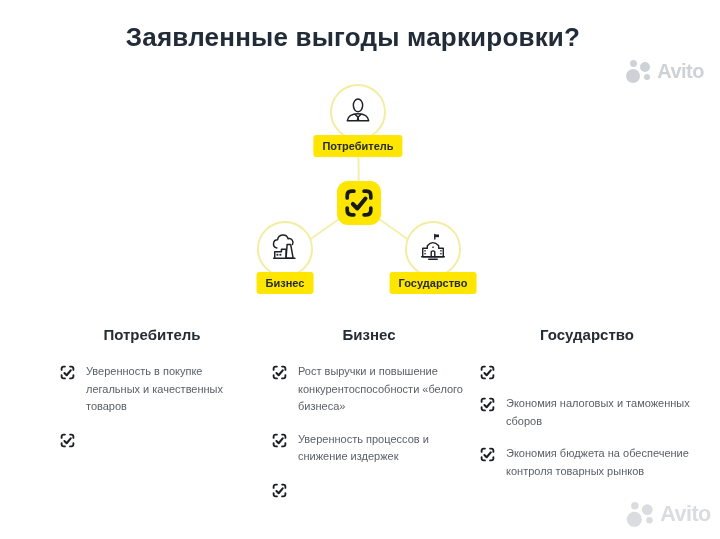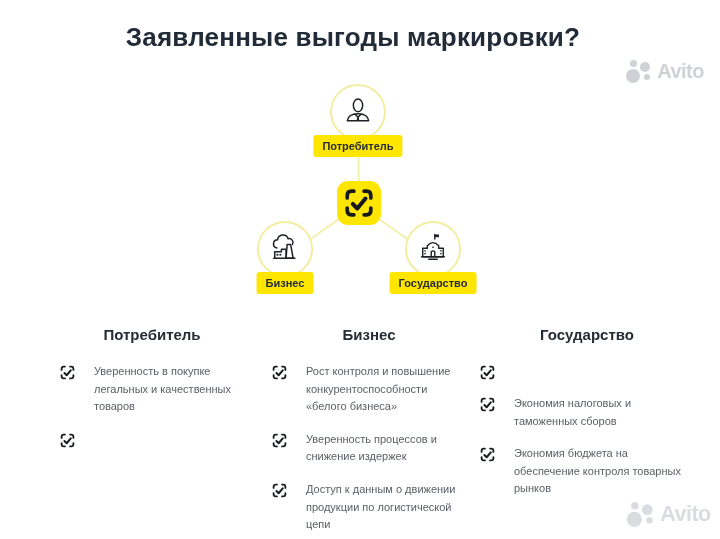--- a/index.html
+++ b/index.html
@@ -32,21 +32,21 @@
   }
 
   
   .col { position:absolute; top:326px; }
   .col-1 { left:60px;  width:184px; }
   .col-2 { left:272px; width:194px; }
   .col-3 { left:480px; width:214px; }
   .col-header {
     text-align:center; font-size:15px; font-weight:700; color:#262c33; margin:0 0 20px;
   }
-  .benefit { display:flex; gap:19px; margin-bottom:15px; }
+  .benefit { display:flex; gap:11px; margin-bottom:15px; }
   .benefit .bullet { flex:none; margin-top:2px; color:#1a1d21; }
   .benefit-text { font-size:11px; line-height:1.6; color:#5b6067; }
 
   
   .wm { position:absolute; display:flex; align-items:center; gap:5px; }
   .wm-top    { top:58px; right:16px;  color:#ced2d6; }
   .wm-bottom { bottom:10px; right:9px; color:#dadce0; transform:scale(1.08); transform-origin:right bottom; }
   .wm-text { font-weight:700; font-size:20px; letter-spacing:-.5px; }
   .wm-logo { position:relative; width:26px; height:27px; }
   .wm-logo i { position:absolute; border-radius:50%; background:currentColor; display:block; }
@@ -176,33 +176,32 @@
         </svg>
     </div>
   </div>
 
   <div class="col col-2">
     <h3 class="col-header">Бизнес</h3>
     <div class="benefit">
       <svg class="bullet" width="15" height="15">
           <use href="#sym-scan-check"></use>
         </svg>
-      <div class="benefit-text">Рост контроля и повышение конкурентоспособности «белого бизнеса»</div>
+      <div class="benefit-text">Рост выручки и повышение конкурентоспособности «белого бизнеса»</div>
     </div>
     <div class="benefit">
       <svg class="bullet" width="15" height="15">
           <use href="#sym-scan-check"></use>
         </svg>
       <div class="benefit-text">Уверенность процессов и снижение издержек</div>
     </div>
     <div class="benefit">
       <svg class="bullet" width="15" height="15">
           <use href="#sym-scan-check"></use>
         </svg>
-      <div class="benefit-text">Доступ к данным о движении продукции по логистической цепи</div>
     </div>
   </div>
 
   <div class="col col-3">
     <h3 class="col-header">Государство</h3>
     <div class="benefit">
       <svg class="bullet" width="15" height="15">
           <use href="#sym-scan-check"></use>
         </svg>
     </div>

